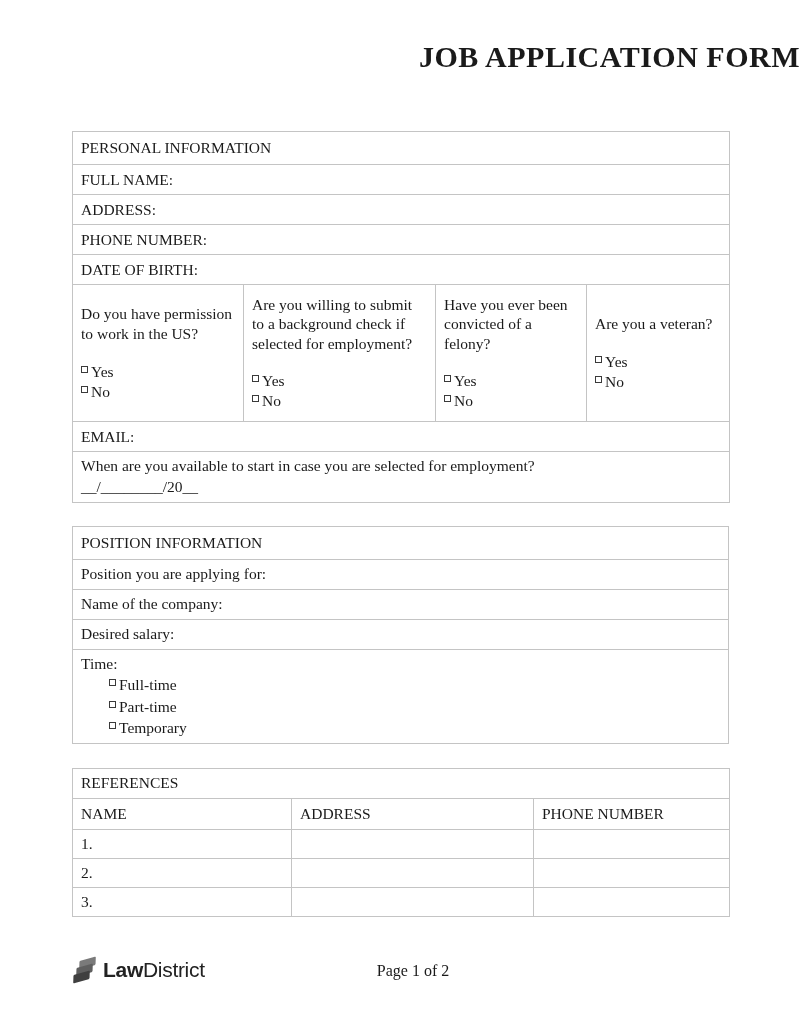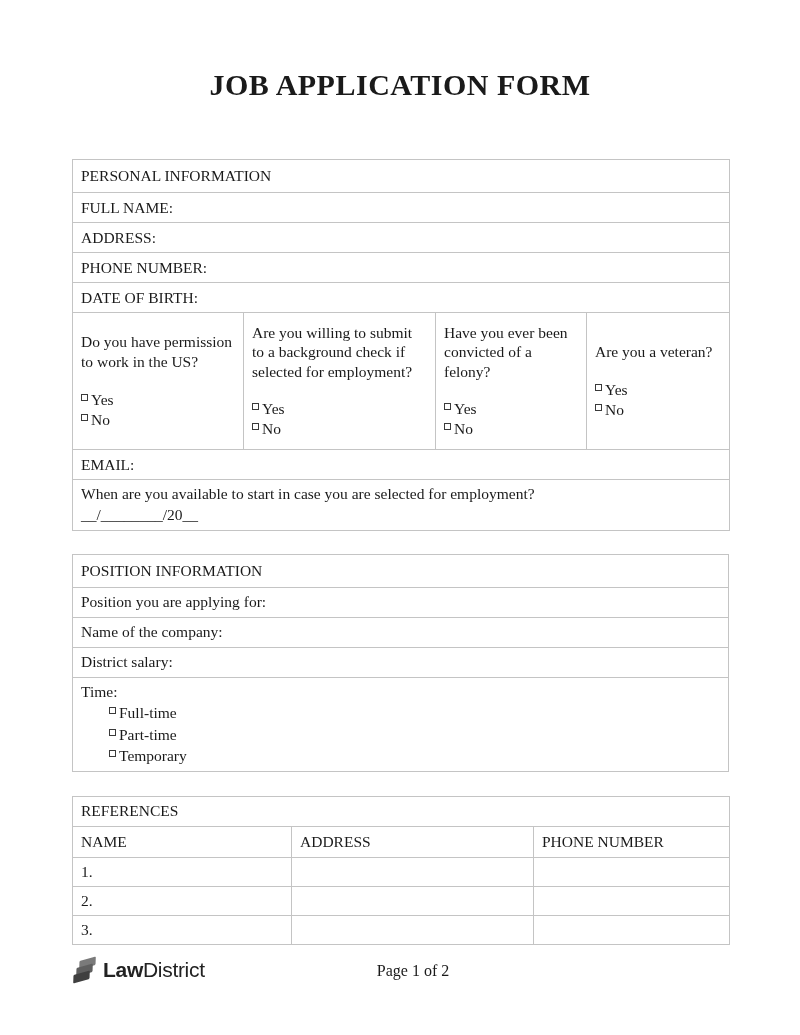--- a/index.html
+++ b/index.html
@@ -6,22 +6,22 @@
   html, body { background: #ffffff; }
   body {
     width: 800px; height: 1035px;
     font-family: "Liberation Serif", serif;
     color: #1a1a1a;
     position: relative;
   }
   .page { width: 800px; height: 1035px; position: relative; overflow: hidden; }
 
   .doc-title {
-    margin-top: 68px;
-    text-align: center;
+    margin-top: 40px;
+    text-align: right;
     font-size: 30px;
     font-weight: bold;
     letter-spacing: 0.5px;
   }
 
   table.form {
     border-collapse: collapse;
     margin-left: 72px;
     width: 657px;
     table-layout: fixed;
@@ -176,21 +176,21 @@
         <tr>
       <td class="section-header">POSITION INFORMATION</td>
     </tr>
     <tr>
       <td class="field-row">Position you are applying for:</td>
     </tr>
     <tr>
       <td class="field-row">Name of the company:</td>
     </tr>
     <tr>
-      <td class="field-row">District salary:</td>
+      <td class="field-row">Desired salary:</td>
     </tr>
     <tr>
       <td class="time-cell">
         <div>Time:</div>
         <div class="time-opts">
           <div class="opt"><span class="cb"></span><span>Full-time</span></div>
           <div class="opt"><span class="cb"></span><span>Part-time</span></div>
           <div class="opt"><span class="cb"></span><span>Temporary</span></div>
         </div>
       </td>

